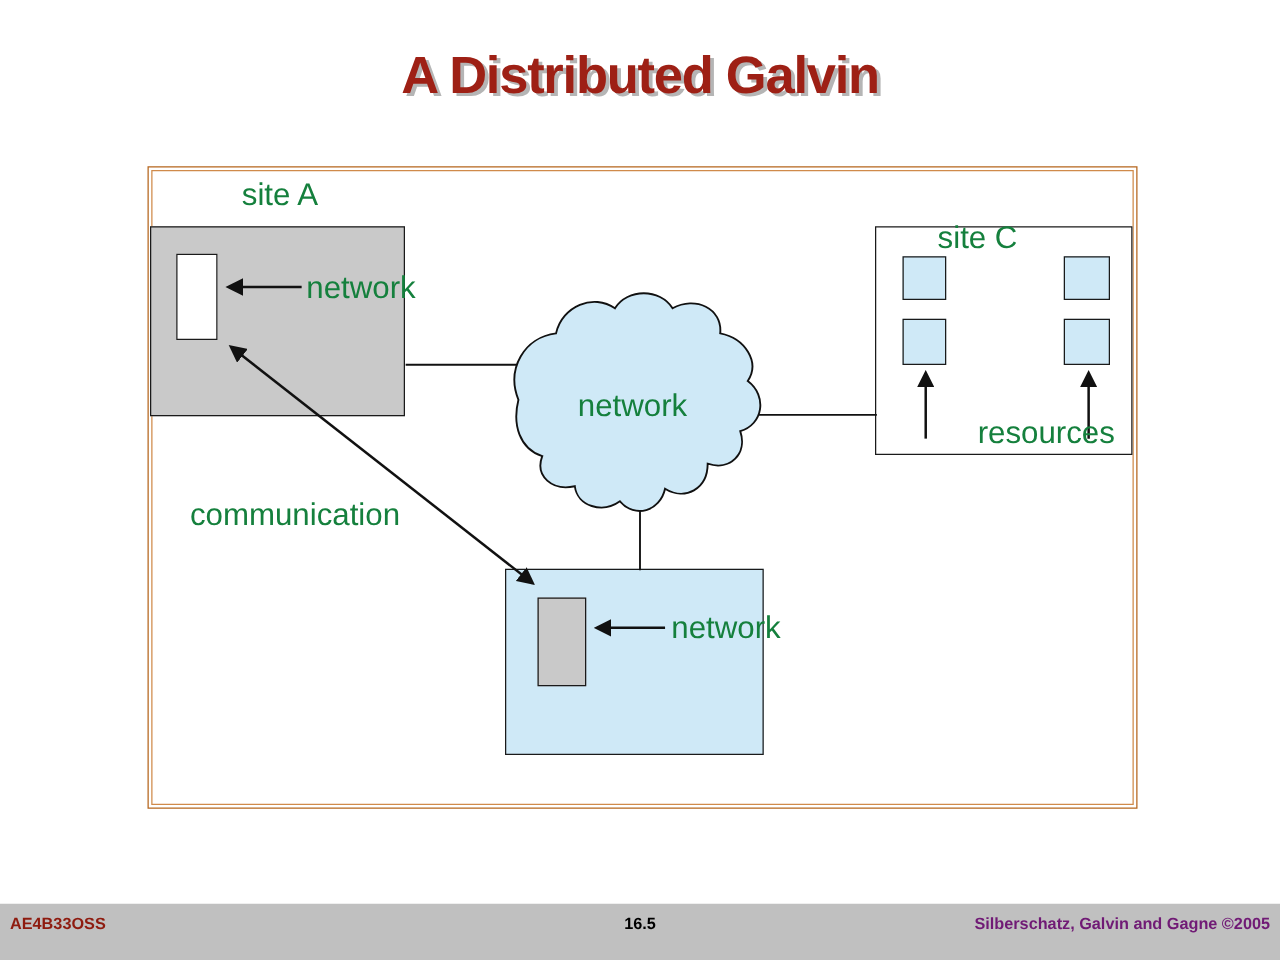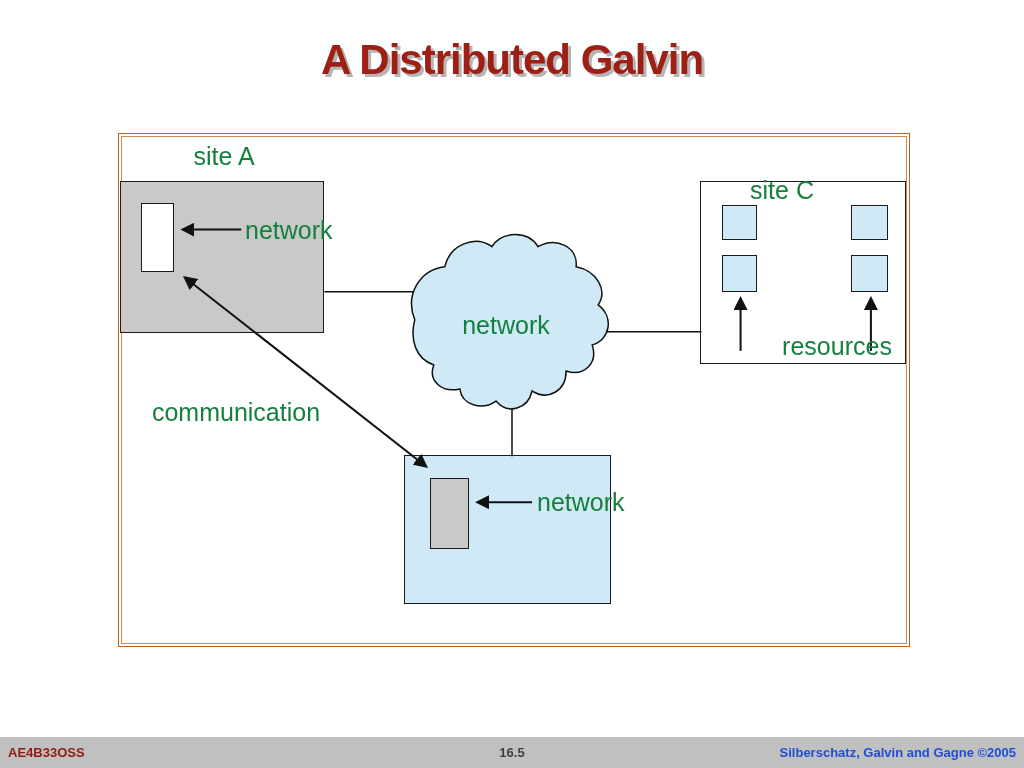--- a/index.html
+++ b/index.html
@@ -41,27 +41,27 @@
   .site-a-label        { left:40px;  top:8px;   width:130px; }
   .site-c-label        { left:598px; top:8px;   width:130px;margin-top:34px; }
   .server-label        { left:126px; top:82px; }
   .network-label       { left:327px; top:177px; width:120px; }
   .resources-label     { left:661px; top:198px; width:114px; }
   .communication-label { left:32px;  top:264px; width:170px; }
   .client-label        { left:418px; top:354px; }
   .site-b-label        { left:330px; top:484px; width:120px; }
 
   .footer {
-    position:absolute; left:0; bottom:0; width:1024px; height:31px;
+    position:absolute; left:0; bottom:0; width:1024px; height:45px;
     background:#c0c0c0;
   }
   .footer span { position:absolute; top:8px; font-size:13px; font-weight:bold; }
   .f-left   { left:8px;  color:#8e1b0f; }
-  .f-center { left:0; width:100%; text-align:center; color:#404040; }
-  .f-right  { right:8px; color:#1d4ed8;margin-left:18px; }
+  .f-center { left:0; width:100%; text-align:center; color:#000000; }
+  .f-right  { right:8px; color:#701a75;margin-left:18px; }
 </style>
 </head>
 <body>
 
 <div>
 
   <h1 class="title">A Distributed Galvin</h1>
 
   <div class="frame">
     <div class="frame-inner"></div>

